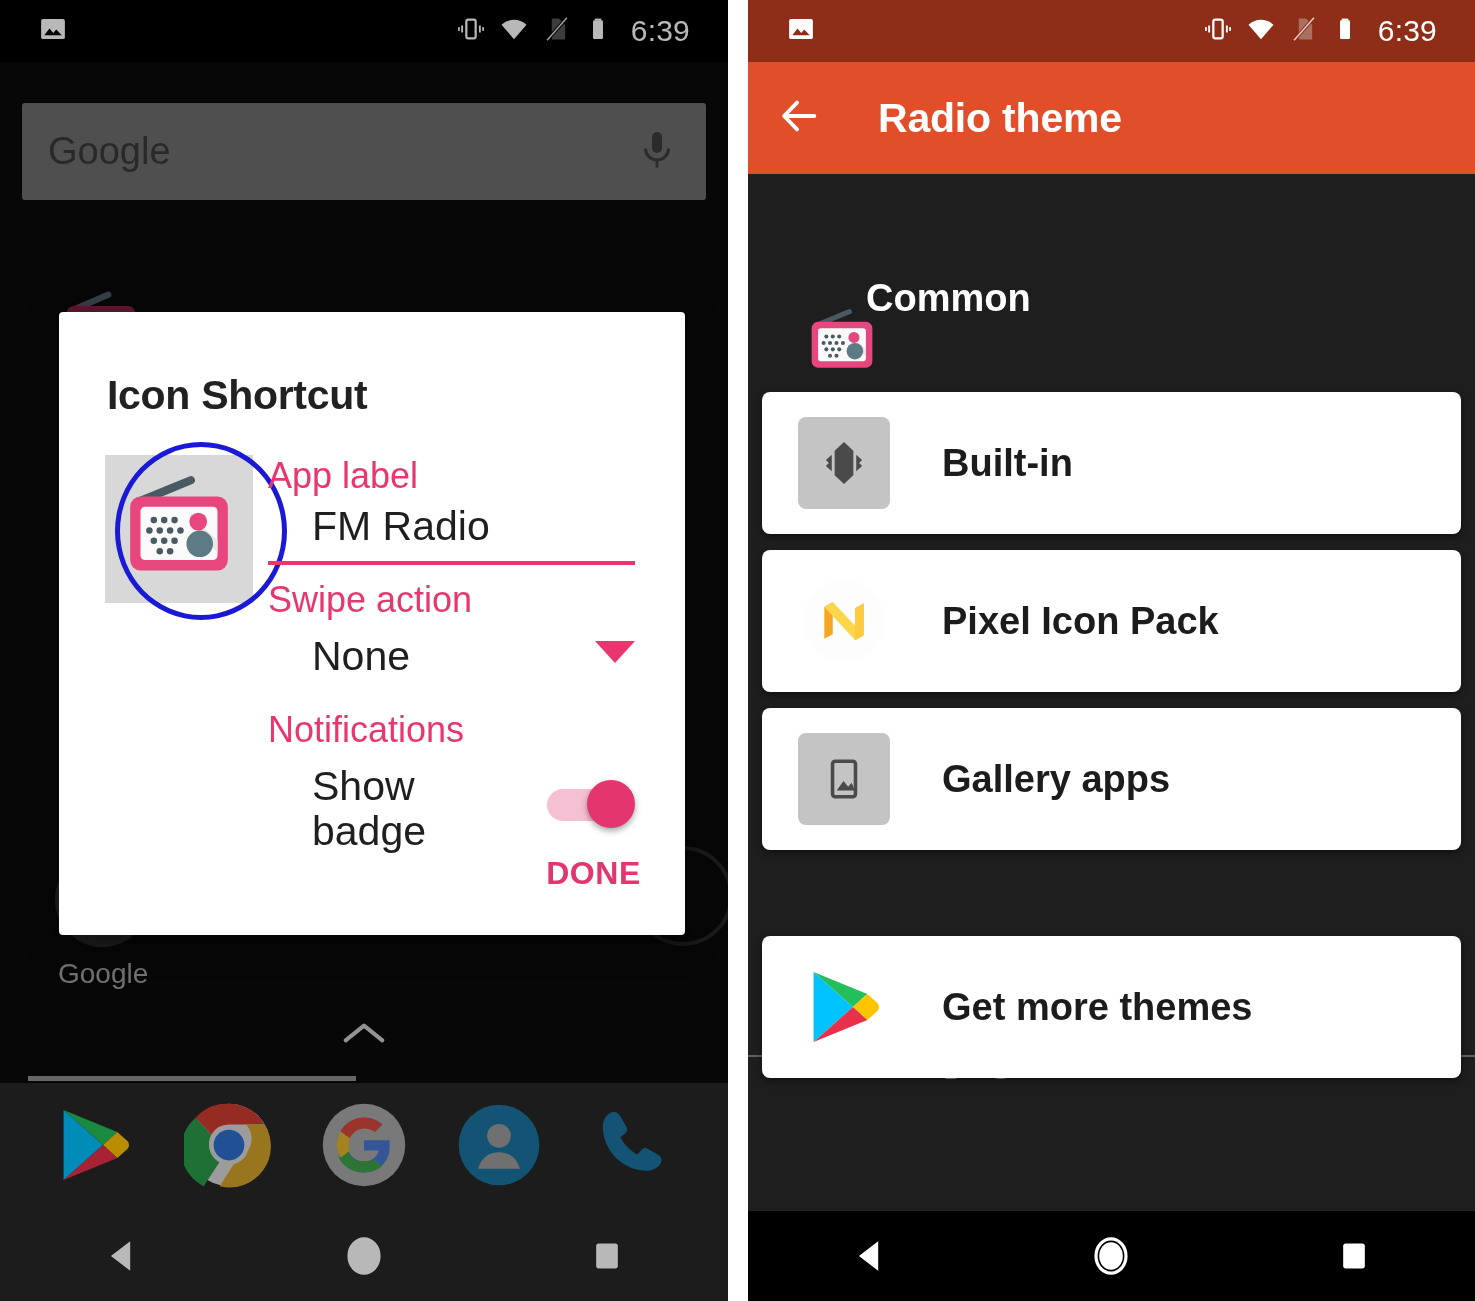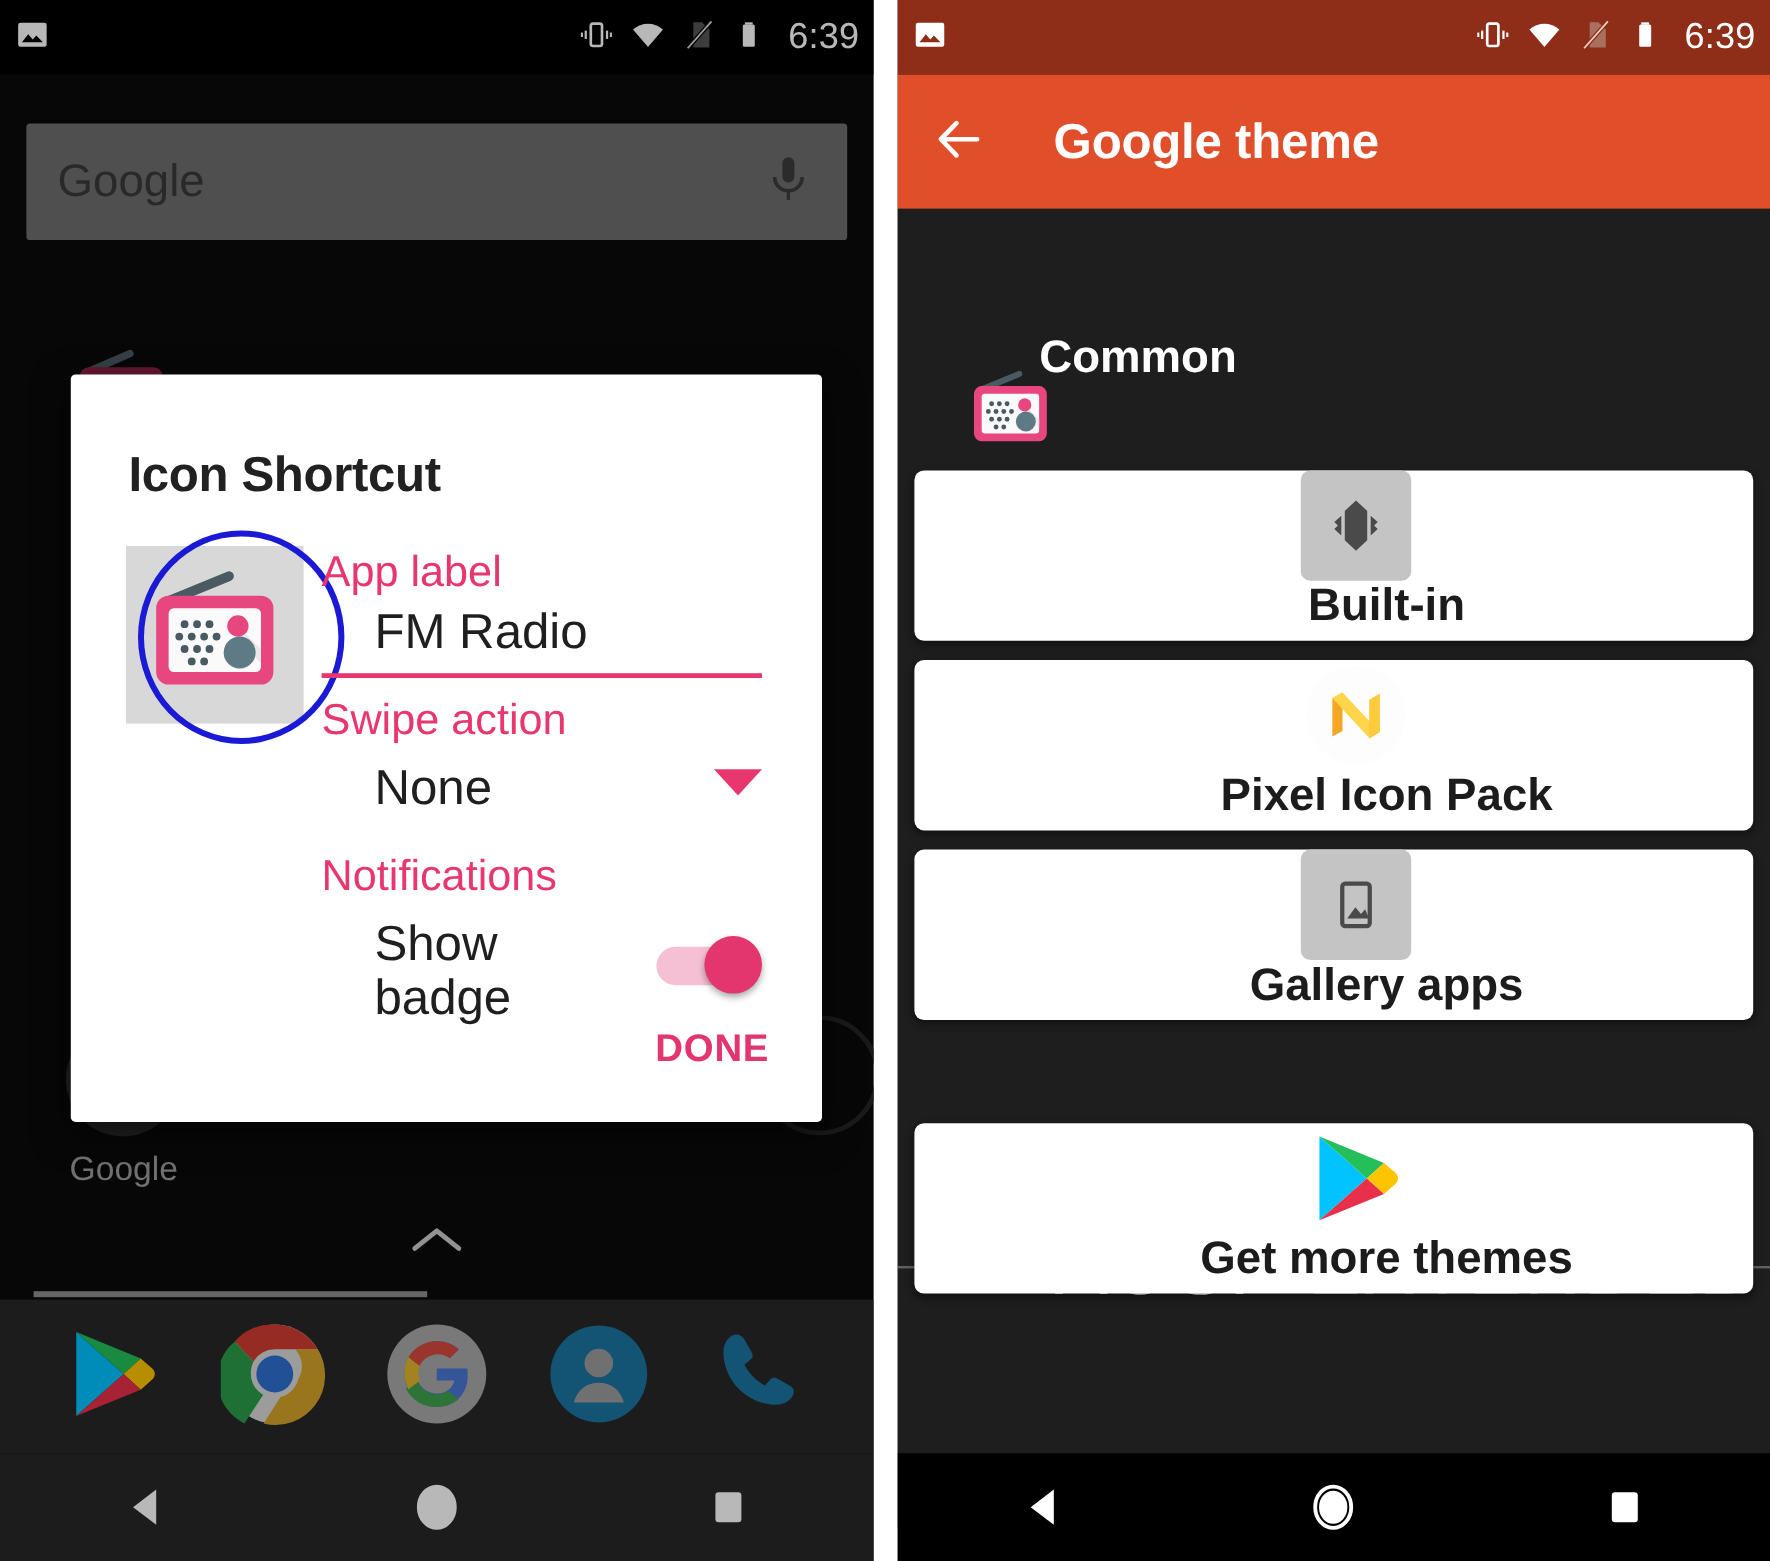--- a/index.html
+++ b/index.html
@@ -23,21 +23,21 @@
     overflow: hidden;
   }
   .phone.left  { width: 728px; background: #0b0b0b; }
   .phone.right { width: 727px; margin-left: 20px; background: #1e1e1e; }
 
   
   .statusbar {
     position: relative;
     height: 62px;
     display: flex; align-items: center;
-    padding: 0 12px;
+    padding: 0 38px;
     justify-content: flex-end;
   }
   .statusbar.dark  { background: #000000; }
   .statusbar.brand { background: #8e2d18; }
   .sb-left { display: flex; align-items: center; gap: 8px; }
   .sb-right { margin-left: auto; display: flex; align-items: center; gap: 14px; }
   .sb-clock {
     color: #ffffff; font-size: 30px; font-weight: 400; letter-spacing: .2px;
     margin-left: 6px;
   }
@@ -212,21 +212,21 @@
   .wm-b { color: #8b8b8b; }
 
   .cards { position: absolute; left: 0; top: 218px; width: 727px; }
   .card {
     margin: 0 14px 16px 14px;
     height: 142px;
     background: #ffffff; border-radius: 8px;
     display: flex; align-items: center;
     padding-left: 36px;
     box-shadow: 0 3px 7px rgba(0,0,0,.45);
-    position: relative; z-index: 2; flex-direction: column;
+    position: relative; z-index: 2;
   }
   .card .thumb-box {
     width: 92px; height: 92px; border-radius: 8px;
     background: #c4c4c4;
     display: flex; align-items: center; justify-content: center;
     flex: 0 0 auto;
   }
   .card .thumb-plain {
     width: 92px; height: 92px;
     display: flex; align-items: center; justify-content: center;
@@ -509,21 +509,21 @@
         <span class="sb-clock">6:39</span>
       </div>
     </div>
 
     <div class="appbar">
       <span class="ic">
         <svg width="46" height="46" viewBox="0 0 24 24">
             <path d="M20 12H5.2M11 5 4.2 12 11 19" fill="none" stroke="#fff" stroke-width="2" stroke-linecap="round" stroke-linejoin="round"></path>
           </svg>
       </span>
-      <span class="appbar-title">Google theme</span>
+      <span class="appbar-title">Radio theme</span>
     </div>
 
     <div class="theme-body">
 
       <div class="section-head">Common</div>
 
       <div class="preview-icon">
         <span>
           <svg width="92" height="92" viewBox="0 0 100 100">
             <line x1="24" y1="31" x2="58" y2="17" stroke="#4a5a63" stroke-width="5.5" stroke-linecap="round"></line>

